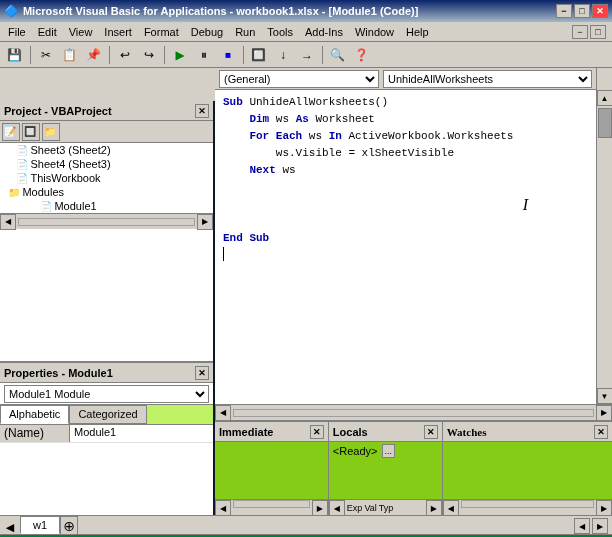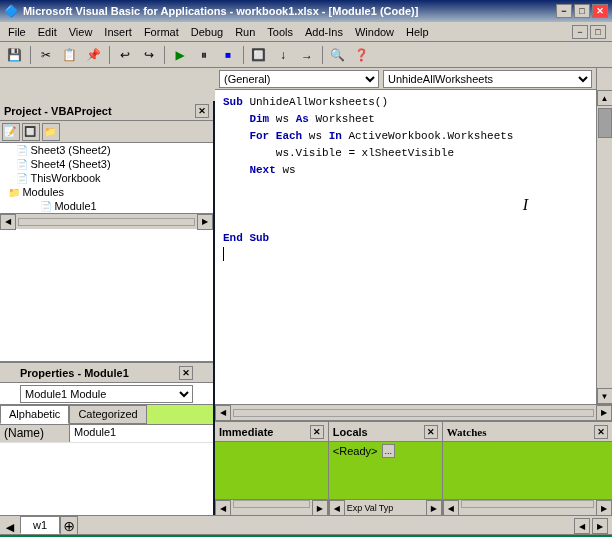--- a/index.html
+++ b/index.html
@@ -130,32 +130,32 @@
       flex: 1;
       display: flex;
       flex-direction: column;
       background: white;
     }
     .props-header {
       background: #d4d0c8;
       height: 20px;
       display: flex;
       align-items: center;
-      padding: 0 20px;
+      padding: 0 4px;
       border-bottom: 1px solid #808080;
       font-weight: bold;
     }
 
     .props-dropdown {
       height: 22px;
       background: white;
       border-bottom: 1px solid #808080;
       display: flex;
       align-items: center;
-      padding: 0 20px;
+      padding: 0 4px;
     }
     .props-select {
       flex: 1;
       border: 1px solid #808080;
       height: 18px;
       font-size: 11px;
       background: white;
     }
 
     .props-tabs {

